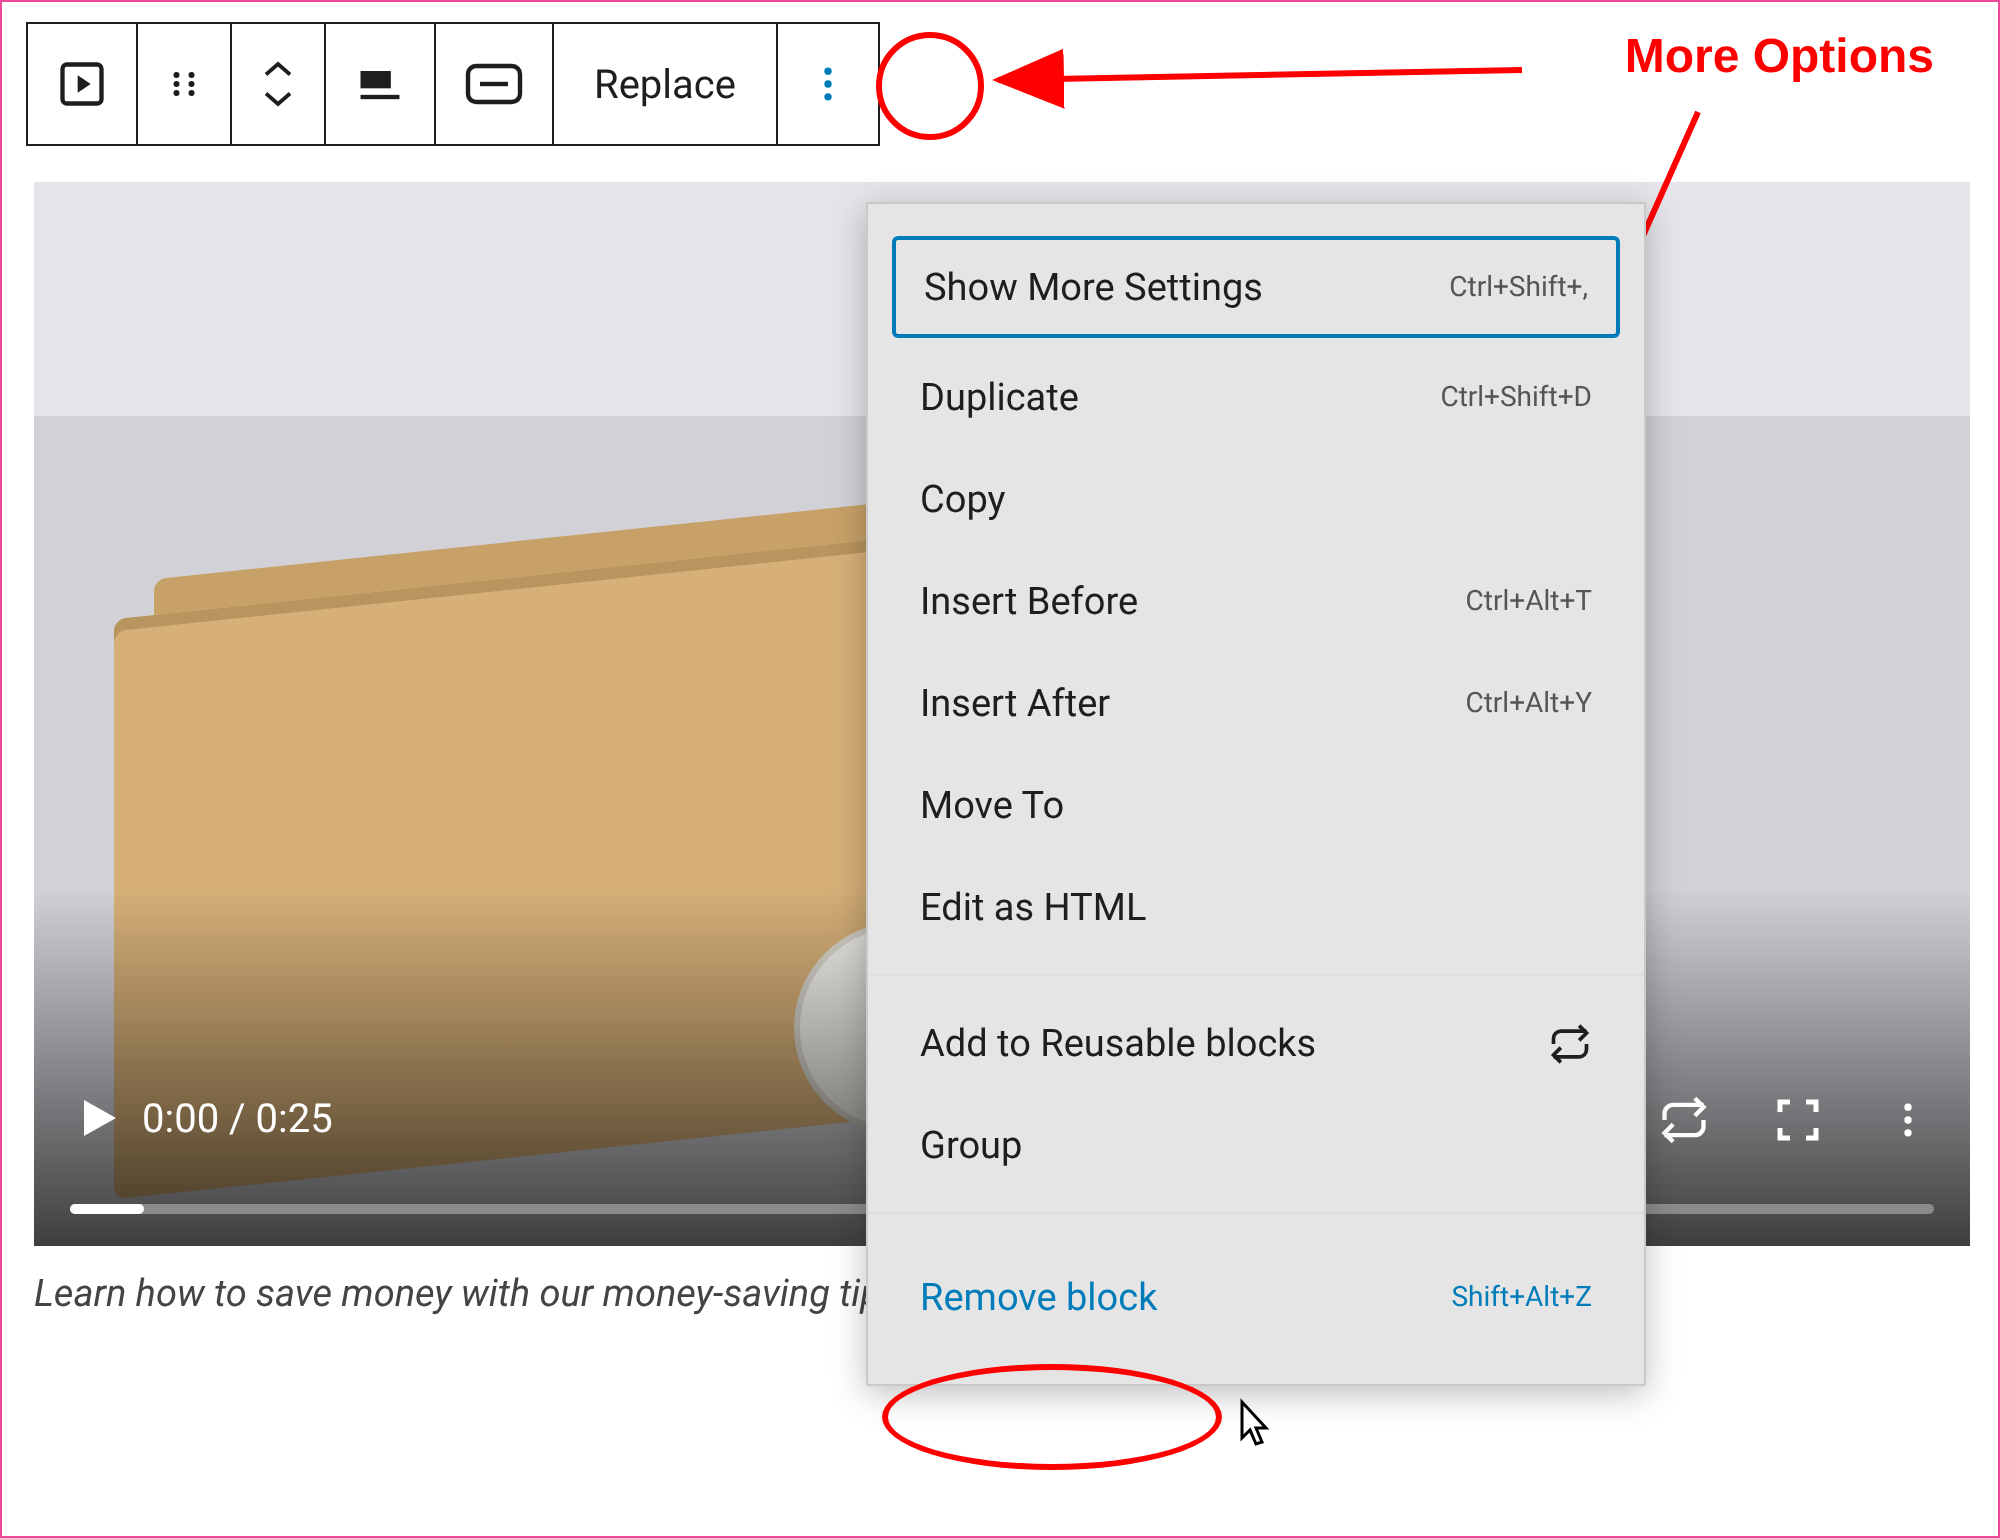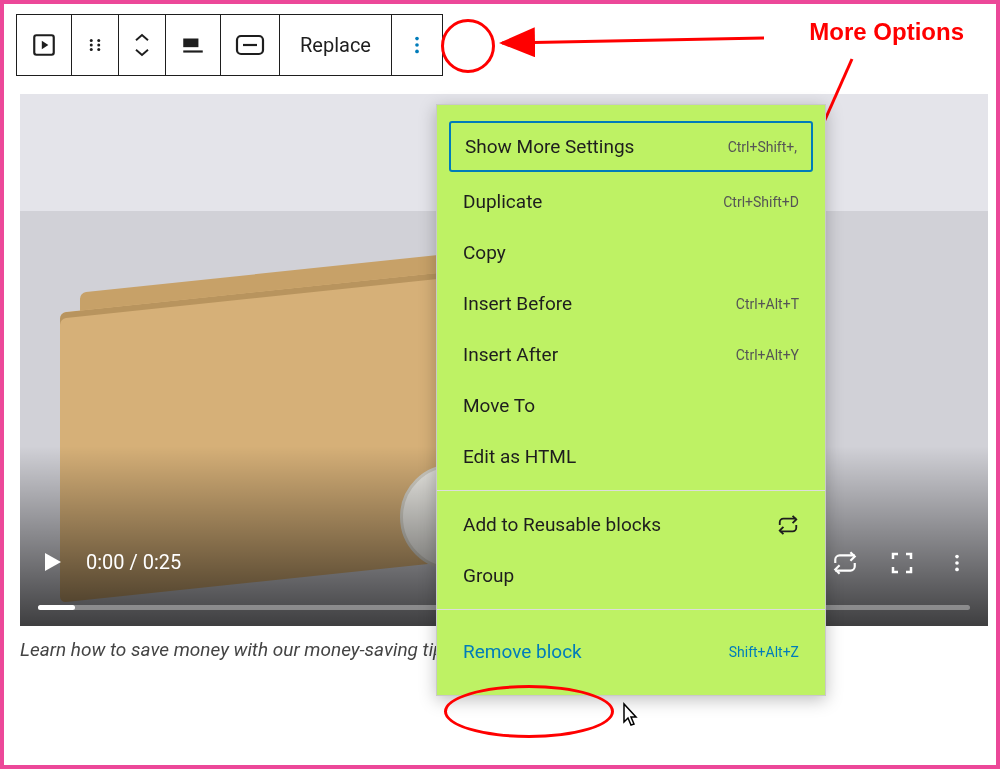--- a/index.html
+++ b/index.html
@@ -1,16 +1,16 @@
 <!DOCTYPE html>
 <html><head>
 <meta charset="utf-8">
 <style>
   html, body { margin: 0; padding: 0; font-family: -apple-system, BlinkMacSystemFont, "Segoe UI", Roboto, sans-serif; }
-  .frame { width: 1000px; height: 769px; box-sizing: border-box; border: 4px solid #ec4899; position: relative; background: #fff; overflow: hidden; }
+  .frame { width: 1000px; height: 769px; box-sizing: border-box; border: 1px solid #ec4899; position: relative; background: #fff; overflow: hidden; }
 
   
   .toolbar {
     display: flex;
     align-items: stretch;
     position: absolute;
     left: 12px; top: 10px;
     height: 60px;
     border: 1px solid #1e1e1e;
     background: #fff;
@@ -102,21 +102,21 @@
   }
   .video-grad {
     position:absolute; left:0; right:0; bottom:0; height:180px;
     background: linear-gradient(to bottom, rgba(0,0,0,0) 0%, rgba(0,0,0,0.7) 100%);
   }
   .controls {
     position:absolute; left:0; right:0; bottom:0; height:88px;
     color:#fff;
     font-size:20px;
   }
-  .ctl-left { position:absolute; left:20px; top:12px; display:flex; align-items:center; gap:22px; }
+  .ctl-left { position:absolute; left:20px; top:12px; display:flex; align-items:center; gap:10px; }
   .ctl-right { position:absolute; right:20px; top:12px; display:flex; align-items:center; gap:32px; }
   .progress-track {
     position:absolute; left:18px; right:18px; bottom:16px; height:5px;
     background: rgba(255,255,255,0.35);
     border-radius:3px;
   }
   .progress-fill {
     position:absolute; left:0; top:0; bottom:0; width:4%;
     background:#fff; border-radius:3px;
   }
@@ -127,21 +127,21 @@
     font-size:19px;
     font-style: italic;
     color:#444;
   }
 
   
   .menu {
     position:absolute;
     left:432px; top:100px;
     width:388px;
-    background:#bef264;
+    background:#e5e5e5;
     border:1px solid #c9c9c9;
     box-shadow: 0 4px 16px rgba(0,0,0,0.25);
     z-index:7;
     padding:12px 0;
     text-align:right;
   }
   .menu ul { list-style:none; margin:0; padding:0; }
   .menu li {
     display:flex;
     justify-content:space-between;

